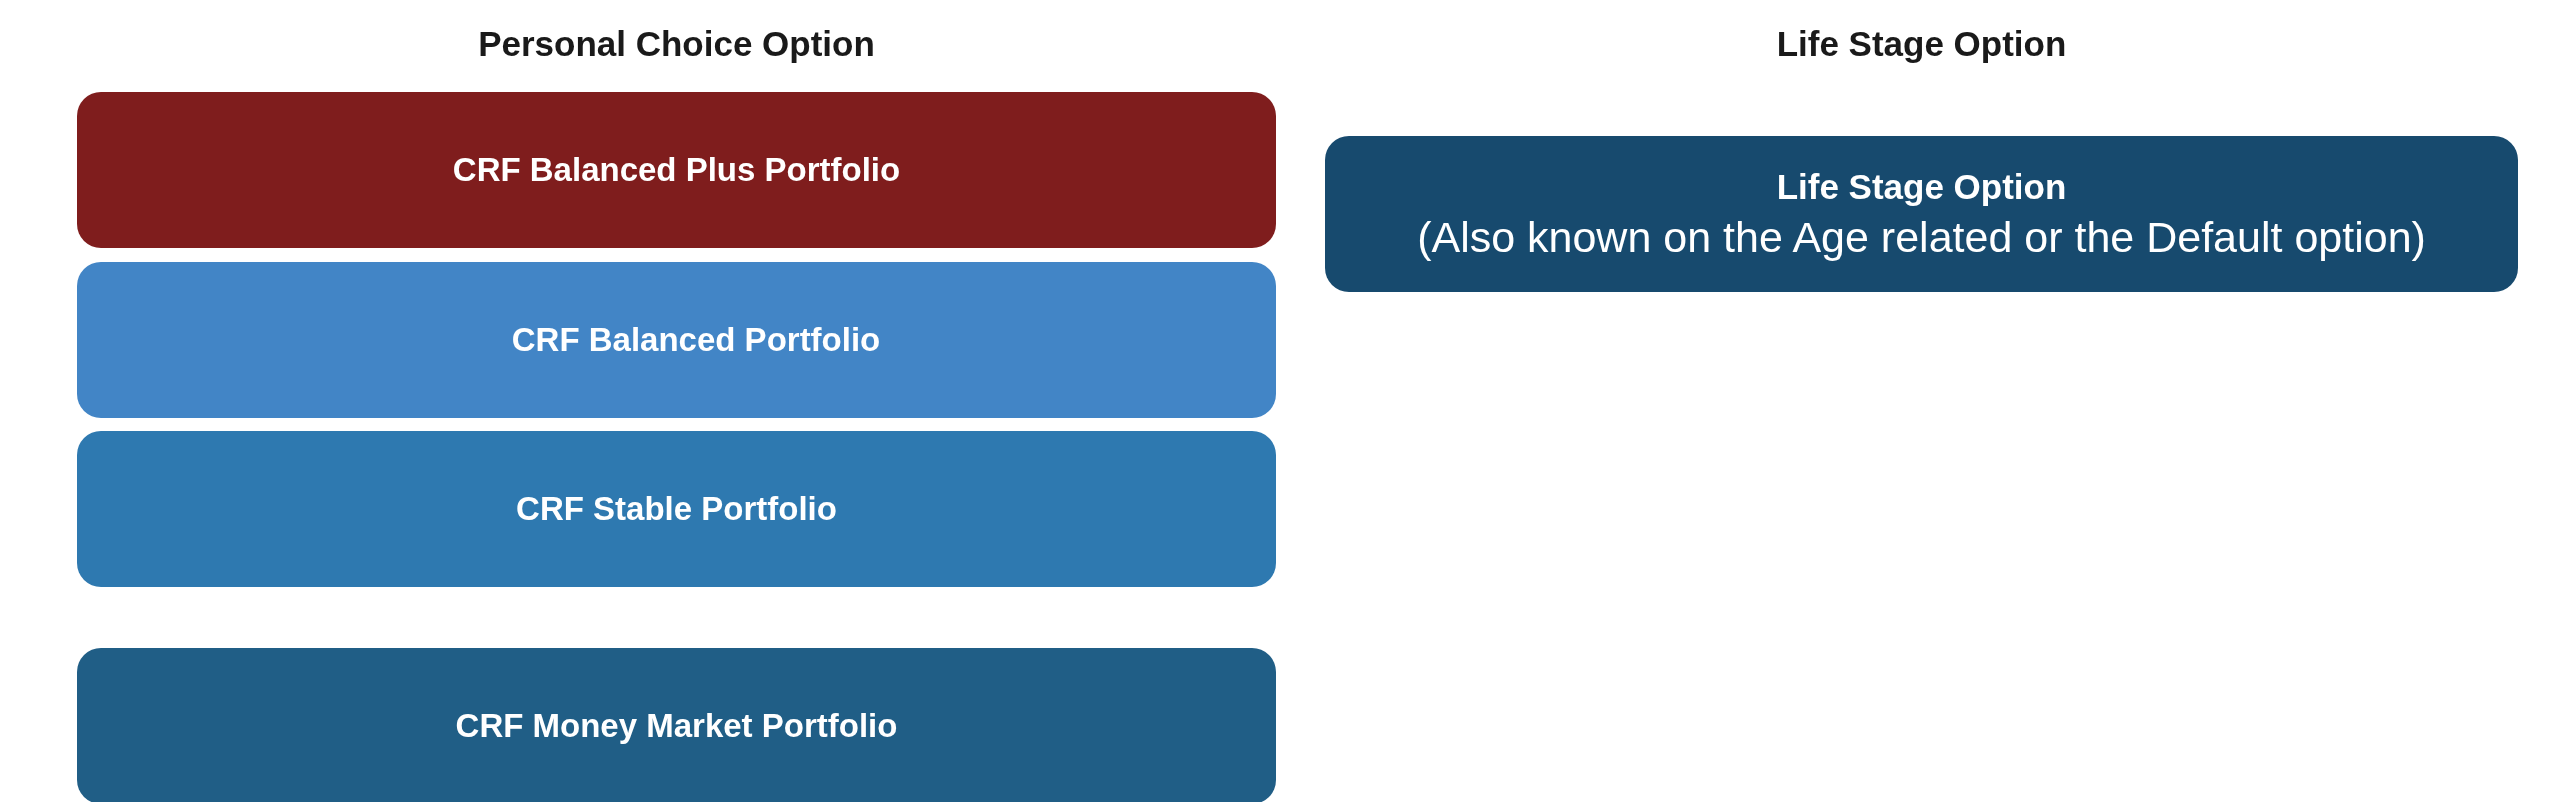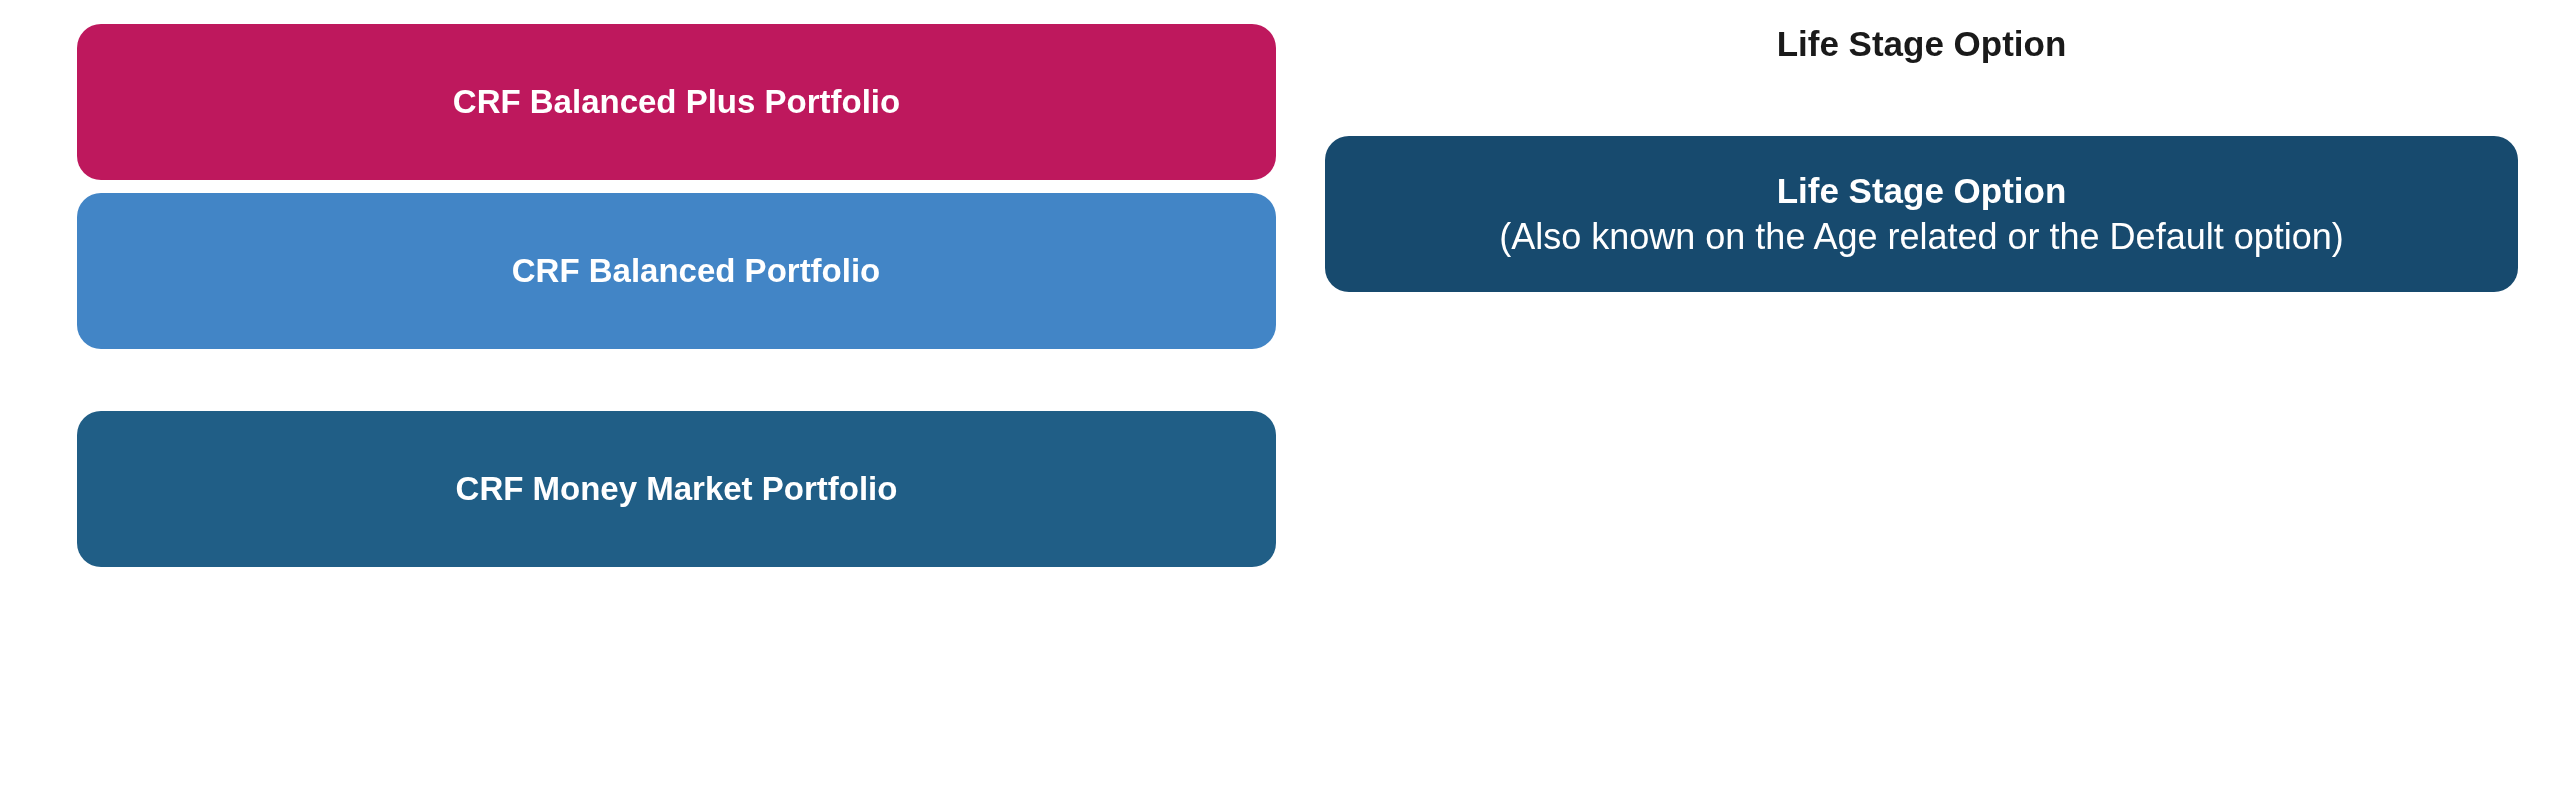--- a/index.html
+++ b/index.html
@@ -57,41 +57,45 @@
     font-weight: bold;
     color: #ffffff;
   }
   .box-title {
     font-size: 35px;
     font-weight: bold;
     color: #ffffff;
     line-height: 1.35;
   }
   .box-subtitle {
-    font-size: 36px;
+    font-size: 43px;
     font-weight: normal;
     color: #ffffff;
     line-height: 1.3;
   }
 </style>
 </head>
 <body>
 
 <div class="canvas">
 
   <div class="column column-left">
+    <div class="heading">Personal Choice Option</div>
 
-    <div class="box" style="background-color: #be185d;">
+    <div class="box" style="background-color: #7f1d1d;">
       <span class="box-label">CRF Balanced Plus Portfolio</span>
     </div>
 
     <div class="box" style="background-color: rgb(66, 133, 198); padding-left: 39px;">
       <span class="box-label">CRF Balanced Portfolio</span>
     </div>
 
+    <div class="box" style="background-color: rgb(46, 121, 176);">
+      <span class="box-label">CRF Stable Portfolio</span>
+    </div>
 
     <div class="box" style="background-color: rgb(32, 94, 134); margin-top: 48px;">
       <span class="box-label">CRF Money Market Portfolio</span>
     </div>
   </div>
 
   <div class="column column-right">
     <div class="heading">Life Stage Option</div>
 
     <div class="box" style="background-color: rgb(23, 74, 110);">

